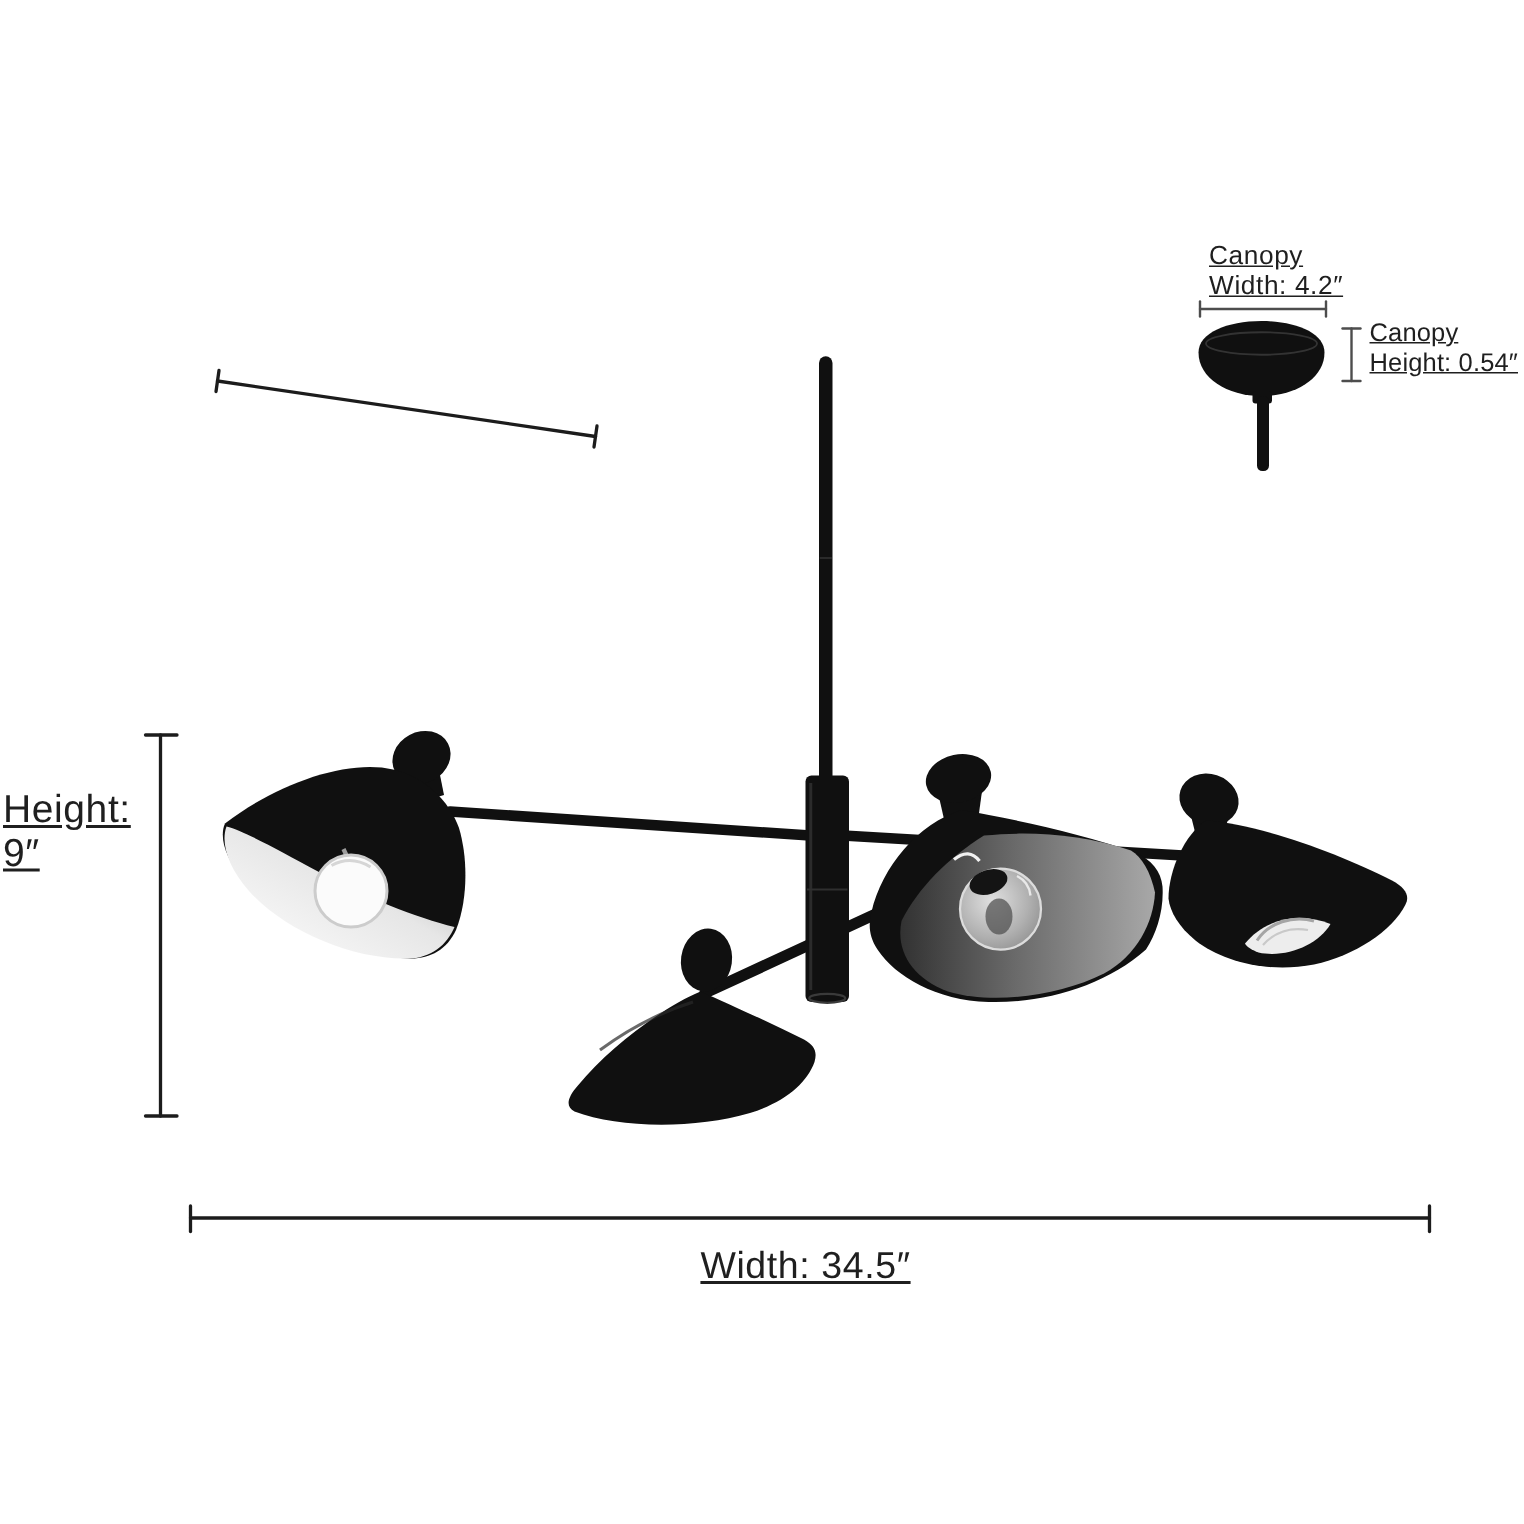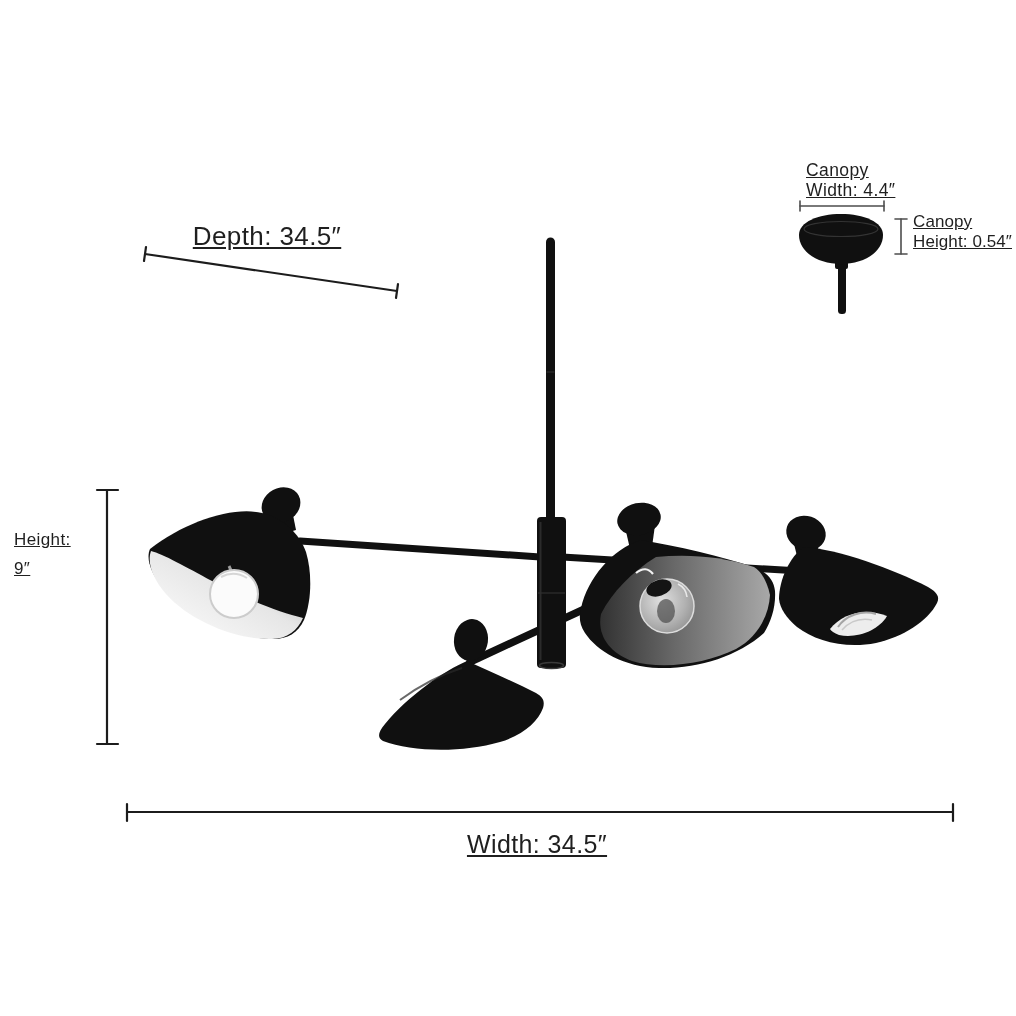--- a/index.html
+++ b/index.html
@@ -19,21 +19,21 @@
   .canvas svg{position:absolute;inset:0;}
   .ink{fill:var(--fixture-color);}
   .dim{stroke:var(--dimension-line-color);stroke-width:2.2;stroke-linecap:round;}
   .dim-inset{stroke:var(--inset-dimension-line-color);stroke-width:1.6;stroke-linecap:round;}
   .lbl{
     position:absolute;color:var(--text-color);
     font-weight:500;letter-spacing:0.4px;white-space:nowrap;text-decoration:underline;
   }
   .lbl-depth{left:267px;top:221px;transform:translateX(-50%);font-size:26px;}
   .lbl-width{left:537px;top:830px;transform:translateX(-50%);font-size:25px;text-align:center;}
-  .lbl-height{left:2px;top:525px;font-size:17px;line-height:29px;margin-left:12px;}
+  .lbl-height{left:2px;top:525px;font-size:26px;line-height:29px;}
   .lbl-canopy-width{left:806px;top:160px;font-size:17.5px;line-height:20px;}
   .lbl-canopy-height{left:913px;top:212px;font-size:17px;line-height:20px;letter-spacing:0.1px;}
 </style>
 </head>
 <body>
 
 <div class="canvas">
 
   <svg viewBox="0 0 1016 1016" width="1016" height="1016">
     <defs>
@@ -143,32 +143,31 @@
         <path class="ink" d="M 804,547 C 838,549 893,569 928,587 C 937,592 940,597 937,603 C 928,621 903,637 876,643 C 845,649 815,641 797,627 C 786,618 780,608 779,599 C 779,580 790,556 804,547 Z"></path>
         <g>
           <path d="M 830,629 C 842,614 864,607 887,616 C 879,630 857,639 839,635 C 834,633 831,631 830,629 Z" fill="#ededed"></path>
           <path d="M 838,627 C 846,615 862,610 876,614" stroke="#a5a5a5" stroke-width="2" fill="none"></path>
           <path d="M 842,630 C 850,621 861,618 872,620" stroke="#c9c9c9" stroke-width="1.5" fill="none"></path>
         </g>
       </g>
     </g>
   </svg>
 
-  <div class="lbl lbl-depth">Depth: 34.5″</div>
 
   <div class="lbl lbl-height">
     <div>Height:</div>
     <div>9″</div>
   </div>
 
   <div class="lbl lbl-width">Width: 34.5″</div>
 
   <div class="lbl lbl-canopy-width">
     <div>Canopy</div>
-    <div>Width: 4.4″</div>
+    <div>Width: 4.2″</div>
   </div>
 
   <div class="lbl lbl-canopy-height">
     <div>Canopy</div>
     <div>Height: 0.54″</div>
   </div>
 
 </div>
 
 </body></html>

